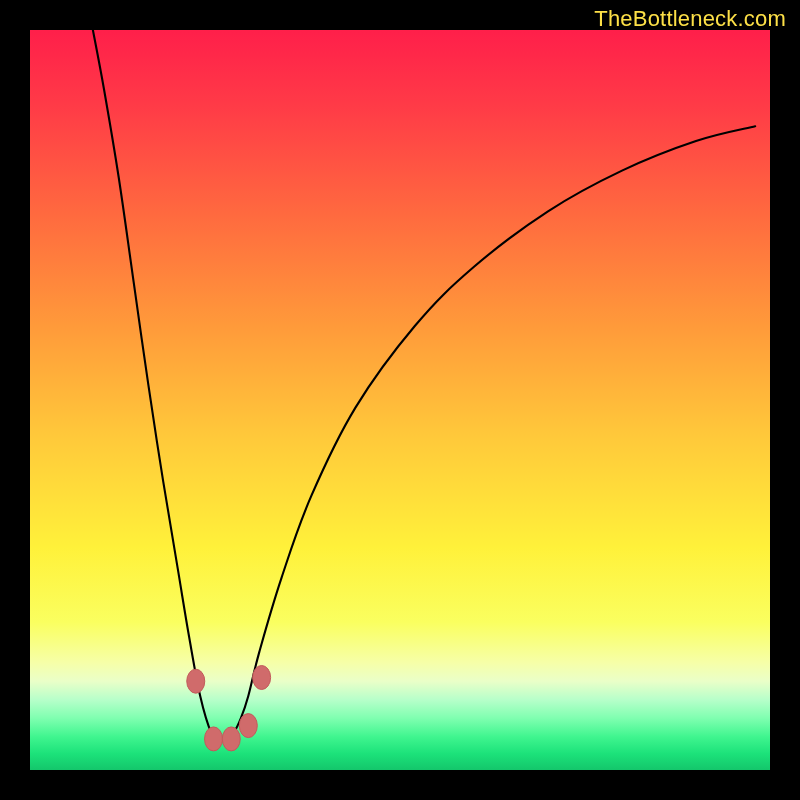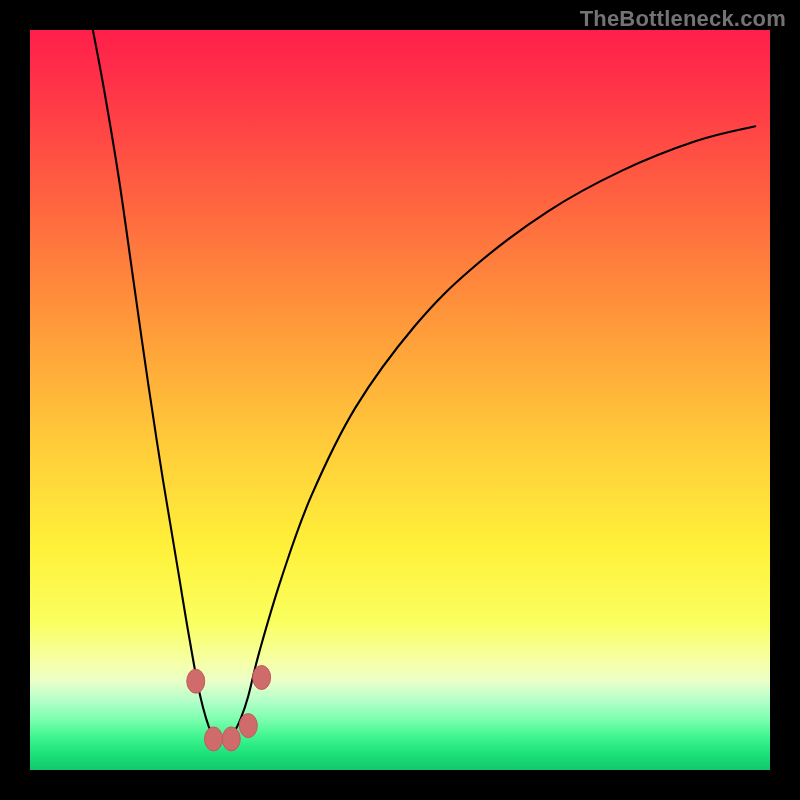--- a/index.html
+++ b/index.html
@@ -15,22 +15,22 @@
     width: 800px;
     height: 800px;
     background: #000000;
   }
   .watermark {
     position: absolute;
     top: 6px;
     right: 14px;
     font-family: Arial, Helvetica, sans-serif;
     font-size: 22px;
-    font-weight: 700;
-    color: #737373;
+    font-weight: 400;
+    color: #fde047;
     letter-spacing: 0.2px;
     user-select: none;
   }
   svg.chart {
     position: absolute;
     left: 0;
     top: 0;
     width: 800px;
     height: 800px;
   }

